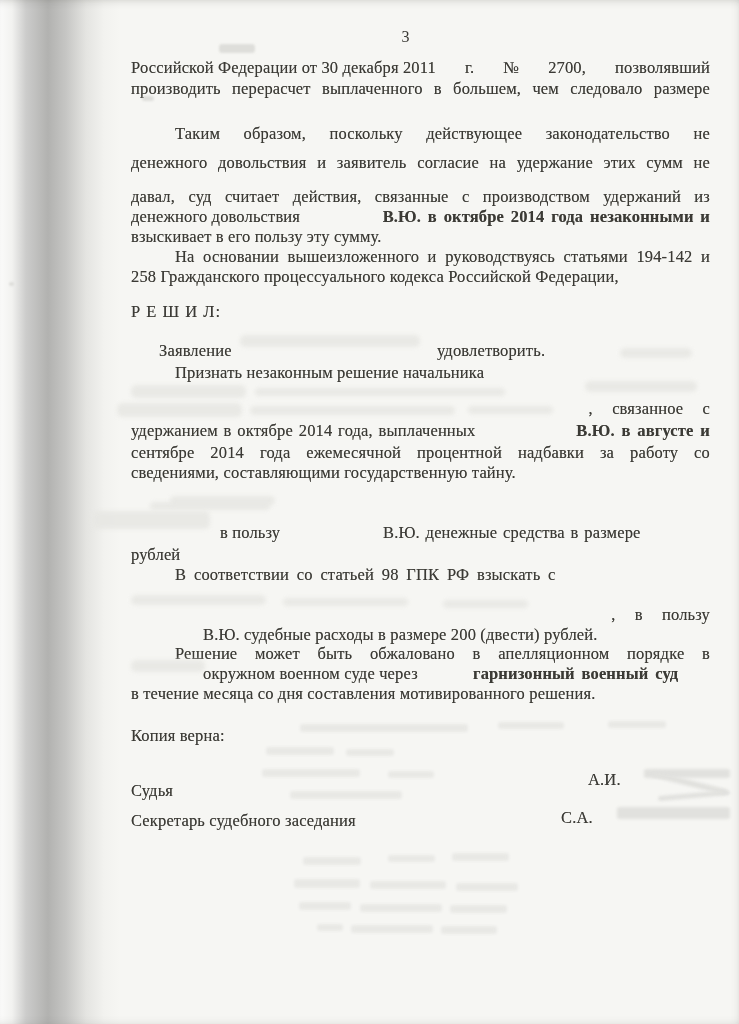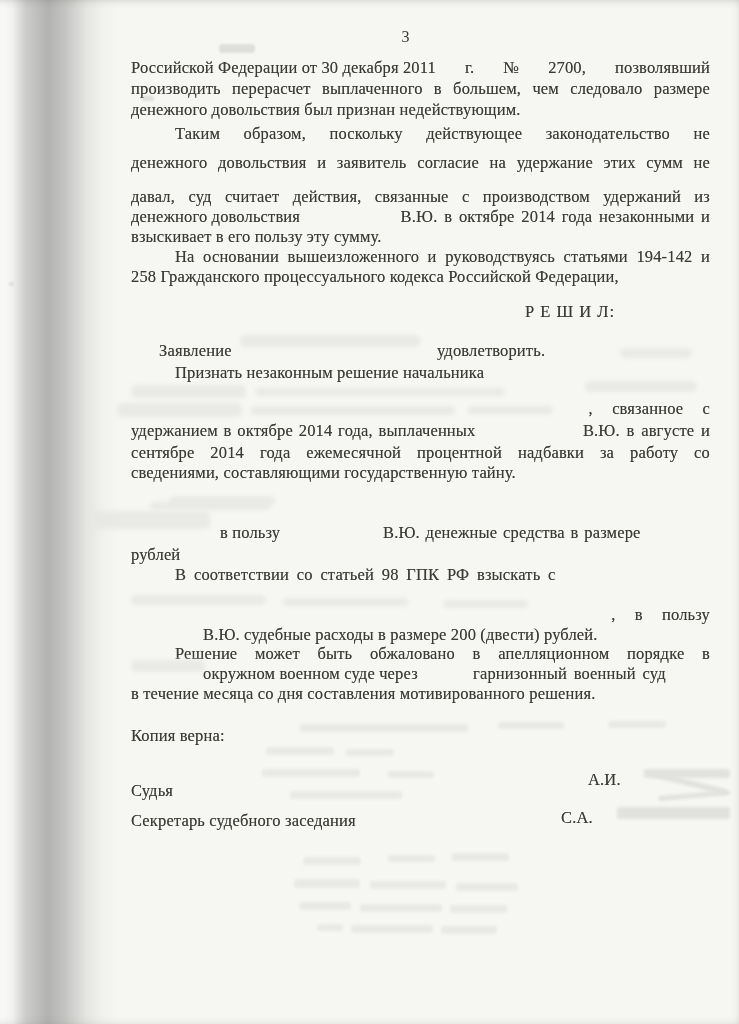--- a/index.html
+++ b/index.html
@@ -17,48 +17,47 @@
                    inset 0 -7px 10px -8px rgba(90,90,85,.18);}
   .t{position:absolute;left:131px;width:579px;height:21px;line-height:21px;
      font-size:16.5px;letter-spacing:.15px;white-space:nowrap;
      text-shadow:0 0 .5px rgba(55,54,48,.55);}
   .just{white-space:normal;text-align:justify;text-align-last:justify;overflow:hidden;}
   .ind{text-indent:44px;}
   .flex{display:flex;justify-content:space-between;white-space:nowrap;}
   .right{text-align:right;}
   .pageno{position:absolute;left:131px;top:27px;width:549px;text-align:center;
      font-size:16px;line-height:20px;}
-  .hdg{top:301px;text-align:right;padding-right:95px;box-sizing:border-box;
+  .hdg{top:301px;text-align:left;padding-right:95px;box-sizing:border-box;
      letter-spacing:1px;}
   .abs{position:absolute;top:0;}
   .sm{position:absolute;background:#e7e7e3;border-radius:5px;filter:blur(2px);opacity:.85;}
   .sg{position:absolute;background:#e1e1de;border-radius:3px;filter:blur(1.5px);}
   .gh{position:absolute;background:#dededa;border-radius:3px;filter:blur(1.6px);opacity:.55;}
   .sp2{position:absolute;background:#cfcfcb;border-radius:3px;filter:blur(1.2px);opacity:.6;}
-  .ws1{word-spacing:1.5px;} .ws2{word-spacing:2.5px;} .ws3{word-spacing:3.5px;}
+  .ws1{word-spacing:1.5px;} .ws2{word-spacing:2.5px;font-weight:bold;} .ws3{word-spacing:3.5px;}
   .wsw{word-spacing:15px;}
 </style>
 </head>
 <body>
 
 <div class="scan">
   <div class="edge"></div>
   <div class="vignette"></div>
 
   <div class="pageno">3</div>
 
   <div class="t flex" style="top:57px">
     <span>Российской Федерации от 30 декабря 2011</span>
     <span>г.</span>
     <span>№</span>
     <span>2700,</span>
     <span>позволявший</span>
   </div>
   <div class="t just" style="top:78px">производить перерасчет выплаченного в большем, чем следовало размере</div>
-  <div class="t" style="top:99px">денежного довольствия был признан недействующим.</div>
 
   <div class="t just ind" style="top:123px">Таким образом, поскольку действующее законодательство не</div>
   <div class="t just" style="top:152px">денежного довольствия и заявитель согласие на удержание этих сумм не</div>
   <div class="t just" style="top:186px">давал, суд считает действия, связанные с производством удержаний из</div>
   <div class="t flex" style="top:206px">
     <span>денежного довольствия</span>
     <span class="ws2">В.Ю. в октябре 2014 года незаконными и</span>
   </div>
   <div class="t" style="top:226px">взыскивает в его пользу эту сумму.</div>
 

